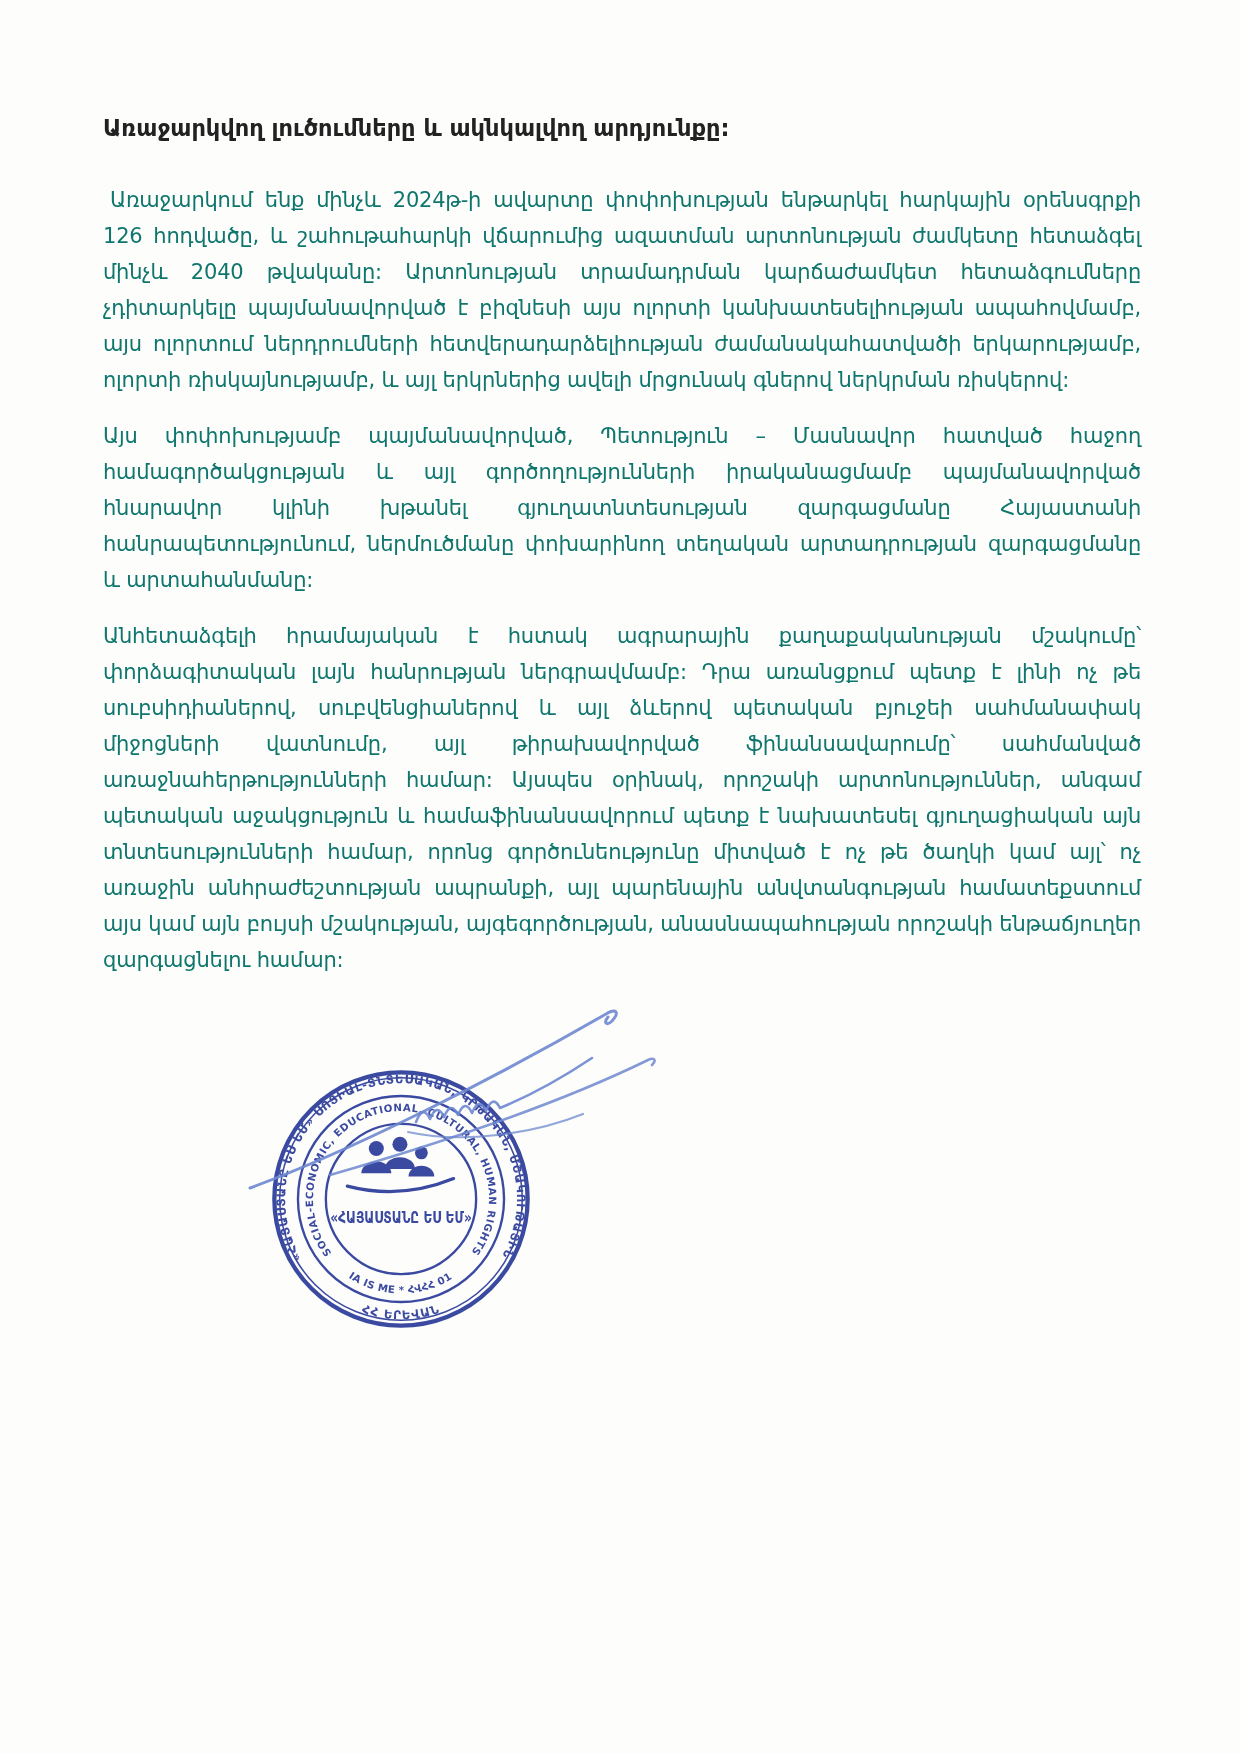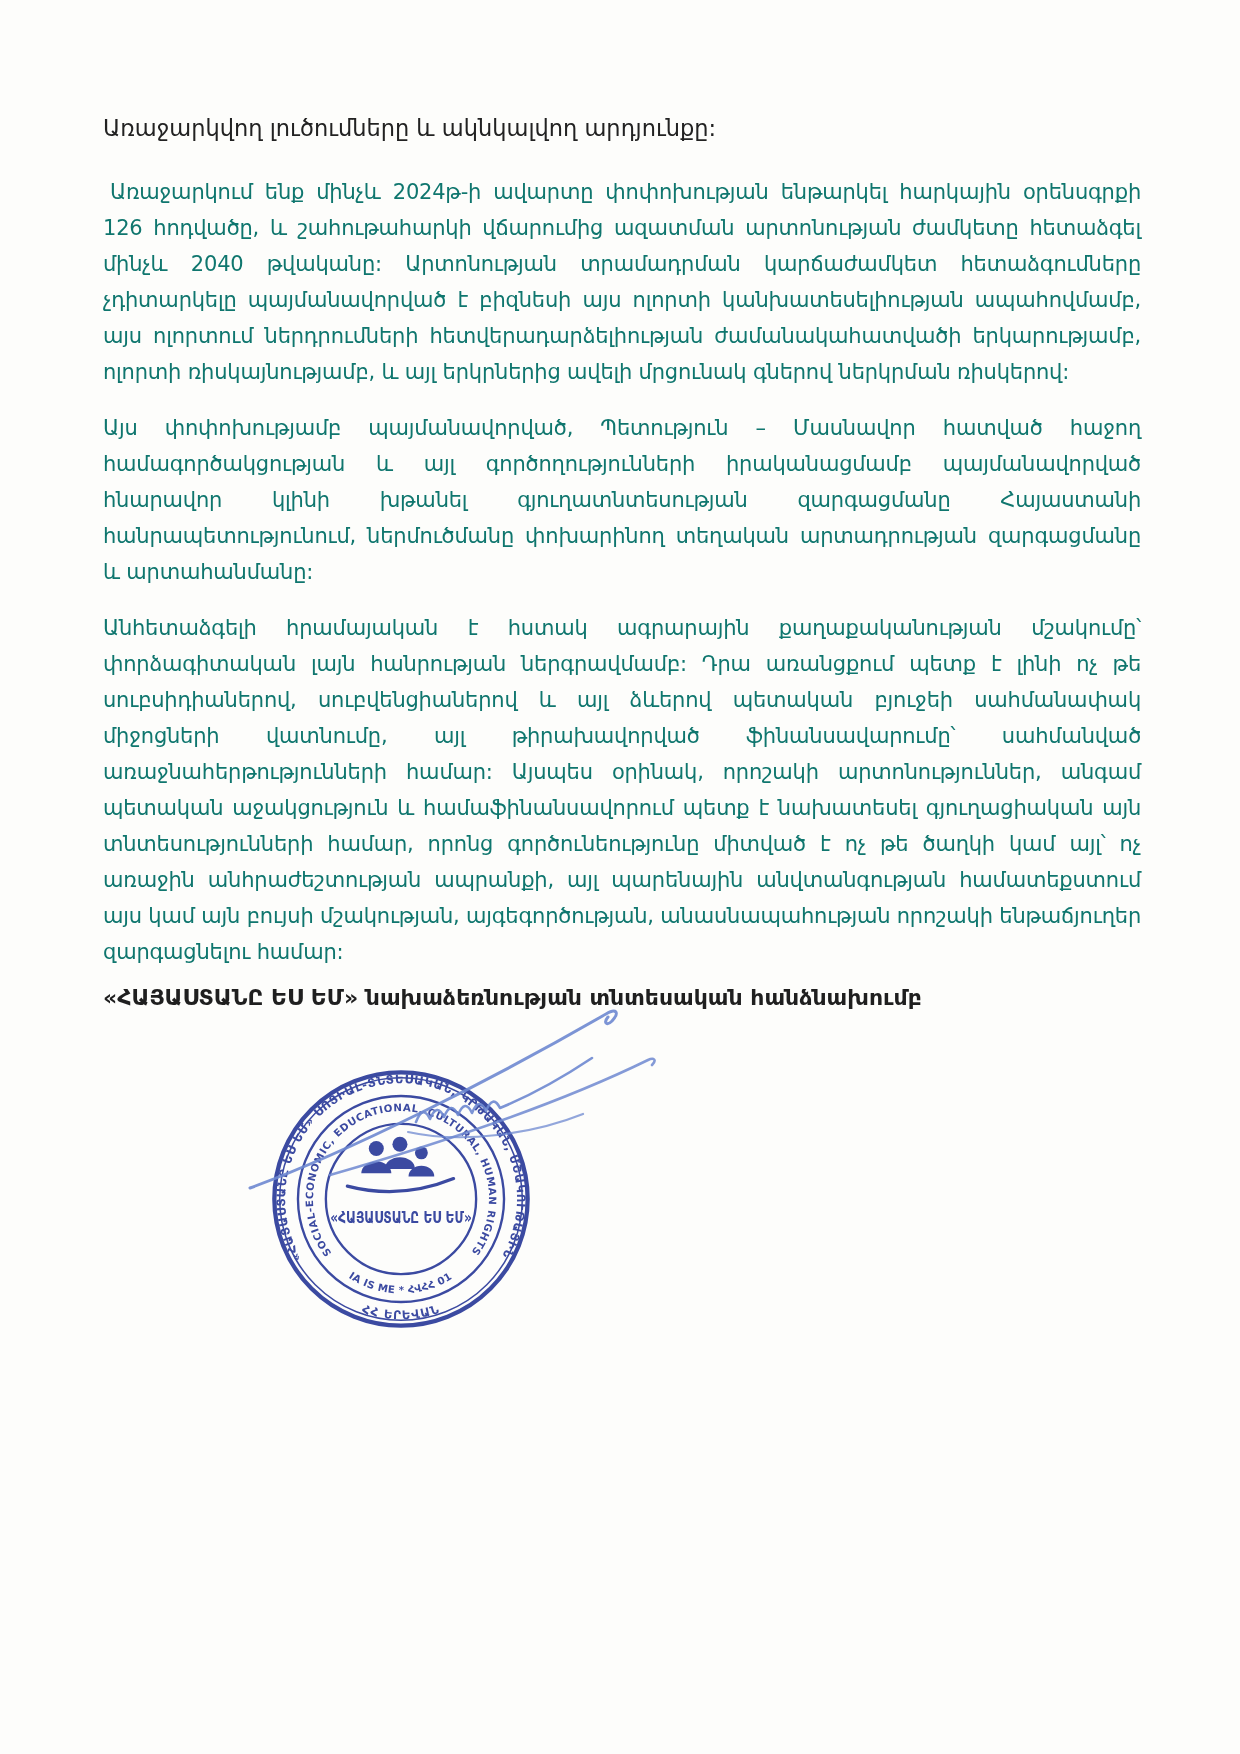--- a/index.html
+++ b/index.html
@@ -7,22 +7,22 @@
   .page {
     position:relative; width:1240px; height:1754px;
     background:#fdfdfb; overflow:hidden; color:#2c2c2c;
   }
   .content {
     position:absolute; left:103px; top:110px; width:1038px;
     font-size:21px; line-height:36px; letter-spacing:-0.2px;
     text-align:justify;
   }
   .doc-title {
-    font-weight:normal; font-size:22.5px; letter-spacing:0;
-    margin-bottom:28px; text-align:left; color:#222;
+    font-weight:bold; font-size:22.5px; letter-spacing:0;
+    margin-bottom:36px; text-align:left; color:#222;
   }
   .para { margin-bottom:20px; color:#0f766e; }
   .para.first { text-indent:7px; }
   .committee {
     position:absolute; left:103px; top:985px; width:1038px;
     font-weight:bold; font-size:22px; color:#1f1f1f; text-align:left;
   }
   .stamp-wrap {
     position:absolute; left:240px; top:1038px; width:322px; height:322px;
     opacity:0.95;
@@ -44,21 +44,20 @@
   <div class="content">
     <div class="doc-title">Առաջարկվող լուծումները և ակնկալվող արդյունքը:</div>
 
     <p class="para first">Առաջարկում ենք մինչև 2024թ-ի ավարտը փոփոխության ենթարկել հարկային օրենսգրքի 126 հոդվածը, և շահութահարկի վճարումից ազատման արտոնության ժամկետը հետաձգել մինչև 2040 թվականը: Արտոնության տրամադրման կարճաժամկետ հետաձգումները չդիտարկելը պայմանավորված է բիզնեսի այս ոլորտի կանխատեսելիության ապահովմամբ, այս ոլորտում ներդրումների հետվերադարձելիության ժամանակահատվածի երկարությամբ, ոլորտի ռիսկայնությամբ, և այլ երկրներից ավելի մրցունակ գներով ներկրման ռիսկերով:</p>
 
     <p class="para">Այս փոփոխությամբ պայմանավորված, Պետություն – Մասնավոր հատված հաջող համագործակցության և այլ գործողությունների իրականացմամբ պայմանավորված հնարավոր կլինի խթանել գյուղատնտեսության զարգացմանը Հայաստանի հանրապետությունում, ներմուծմանը փոխարինող տեղական արտադրության զարգացմանը և արտահանմանը:</p>
 
     <p class="para">Անհետաձգելի հրամայական է հստակ ագրարային քաղաքականության մշակումը՝ փորձագիտական լայն հանրության ներգրավմամբ: Դրա առանցքում պետք է լինի ոչ թե սուբսիդիաներով, սուբվենցիաներով և այլ ձևերով պետական բյուջեի սահմանափակ միջոցների վատնումը, այլ թիրախավորված ֆինանսավարումը՝ սահմանված առաջնահերթությունների համար: Այսպես օրինակ, որոշակի արտոնություններ, անգամ պետական աջակցություն և համաֆինանսավորում պետք է նախատեսել գյուղացիական այն տնտեսությունների համար, որոնց գործունեությունը միտված է ոչ թե ծաղկի կամ այլ՝ ոչ առաջին անհրաժեշտության ապրանքի, այլ պարենային անվտանգության համատեքստում այս կամ այն բույսի մշակության, այգեգործության, անասնապահության որոշակի ենթաճյուղեր զարգացնելու համար:</p>
   </div>
 
-  <div class="committee">«ՀԱՅԱՍՏԱՆԸ ԵՍ ԵՄ» նախաձեռնության տնտեսական հանձնախումբ</div>
 
   <div class="stamp-wrap">
     <svg viewBox="0 0 300 300" aria-hidden="true">
 
       <circle cx="150" cy="150" r="118" fill="none" stroke="#31419d" stroke-width="4"></circle>
       <circle cx="150" cy="150" r="113" fill="none" stroke="#31419d" stroke-width="1.4"></circle>
       <circle cx="150" cy="150" r="96" fill="none" stroke="#31419d" stroke-width="2.2"></circle>
       <circle cx="150" cy="150" r="70" fill="none" stroke="#31419d" stroke-width="2.2"></circle>
 
       <defs>

